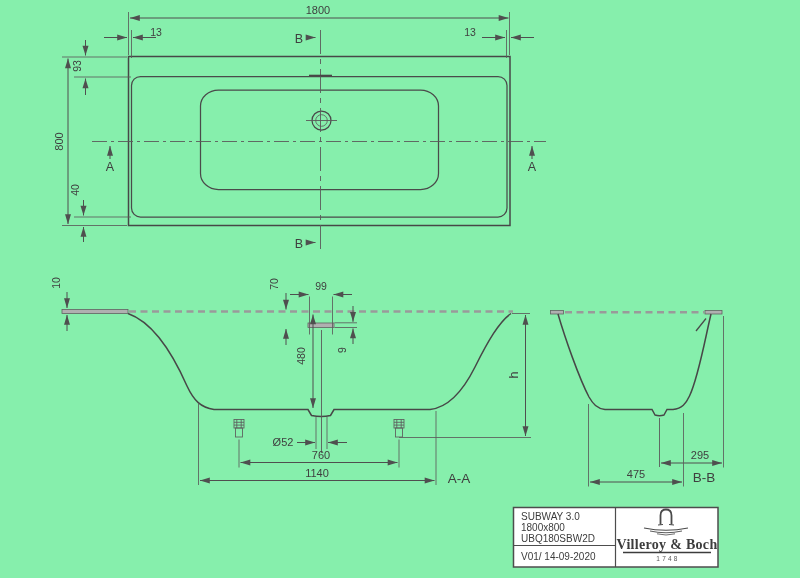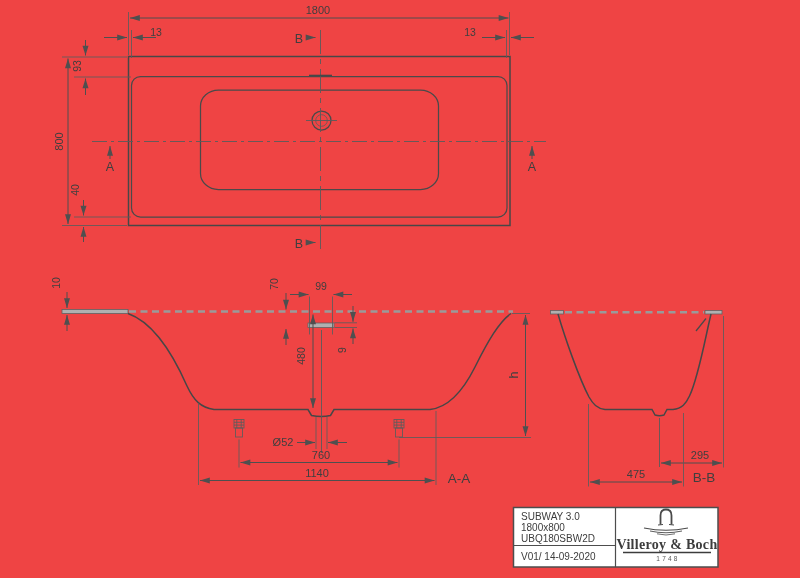--- a/index.html
+++ b/index.html
@@ -1,16 +1,16 @@
 <!DOCTYPE html>
 <html><head>
 <meta charset="utf-8">
 <style>
   html,body{margin:0;padding:0;background:#fff;}
-  .canvas{position:relative;width:800px;height:578px;background:#ef4444;overflow:hidden;
+  .canvas{position:relative;width:800px;height:578px;background:#86efac;overflow:hidden;
           font-family:"Liberation Sans",sans-serif;}
   svg text{font-family:"Liberation Sans",sans-serif;fill:#3f3f3f;}
   .dt{font-size:11px;}
   .sm{font-size:10.5px;}
   .sec{font-size:13.5px;}
   .ab{font-size:12.5px;}
   .ol{stroke:#474747;stroke-width:1.5;fill:none;}
   .ol2{stroke:#4a4a4a;stroke-width:1.25;fill:none;}
   .dim{stroke:#4f4f4f;stroke-width:1;fill:none;}
   .ext{stroke:#5c5c5c;stroke-width:0.85;fill:none;}

